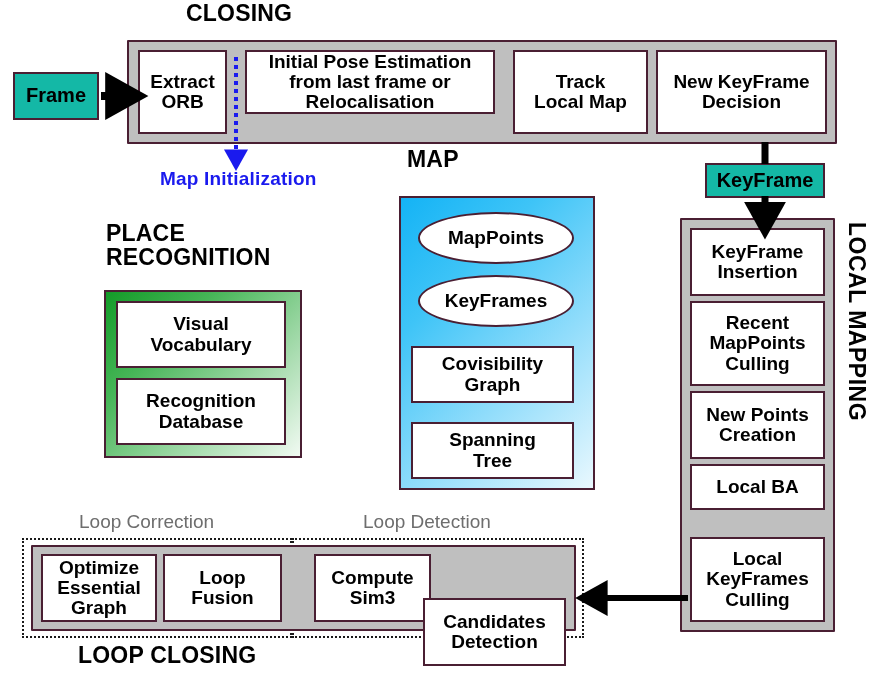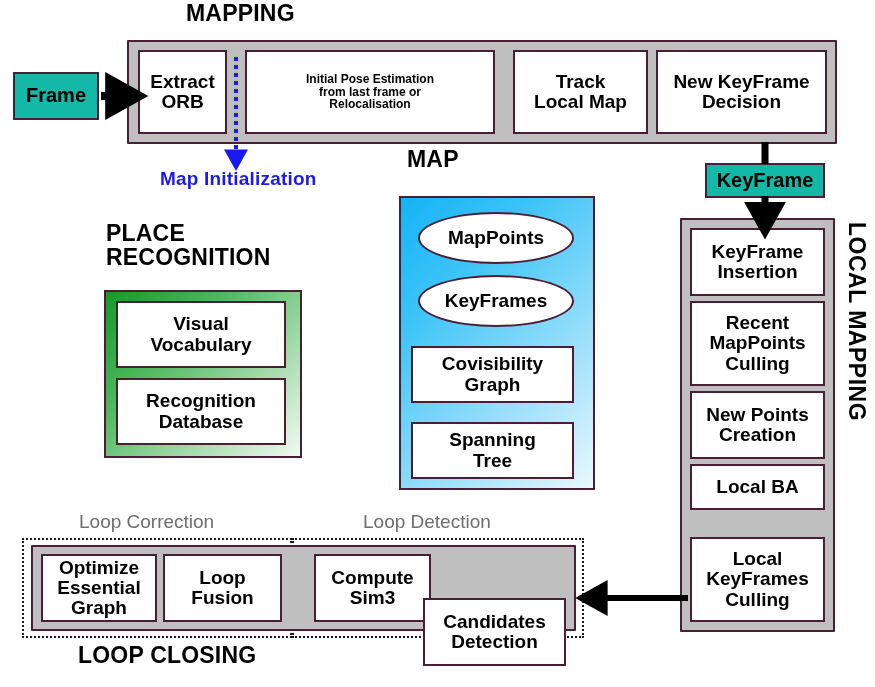--- a/index.html
+++ b/index.html
@@ -113,28 +113,28 @@
     left: 0; top: 0;
     width: 875px; height: 687px;
     pointer-events: none;
   }
 </style>
 </head>
 <body>
 
 <div id="diagram">
 
-  <div class="abs section-title" style="left:186px; top:2px; font-size:23px;">MAPPING</div>
+  <div class="abs section-title" style="left:186px; top:2px; font-size:23px;">CLOSING</div>
 
   <div class="abs module-frame" style="left:127px; top:40px; width:710px; height:104px;"></div>
 
   <div class="abs proc-box" style="left:138px; top:50px; width:89px; height:84px; font-size:19px;">Extract
 ORB</div>
 
-  <div class="abs proc-box" style="left:245px; top:50px; width:250px; height:84px; font-size:12px;">Initial Pose Estimation
+  <div class="abs proc-box" style="left:245px; top:50px; width:250px; height:64px; font-size:19px;">Initial Pose Estimation
 from last frame or
 Relocalisation</div>
 
   <div class="abs proc-box" style="left:513px; top:50px; width:135px; height:84px; font-size:19px;">Track
 Local Map</div>
 
   <div class="abs proc-box" style="left:656px; top:50px; width:171px; height:84px; font-size:19px;">New KeyFrame
 Decision</div>
 
   <div class="abs data-box" style="left:13px; top:72px; width:86px; height:48px; font-size:20px;">Frame</div>

